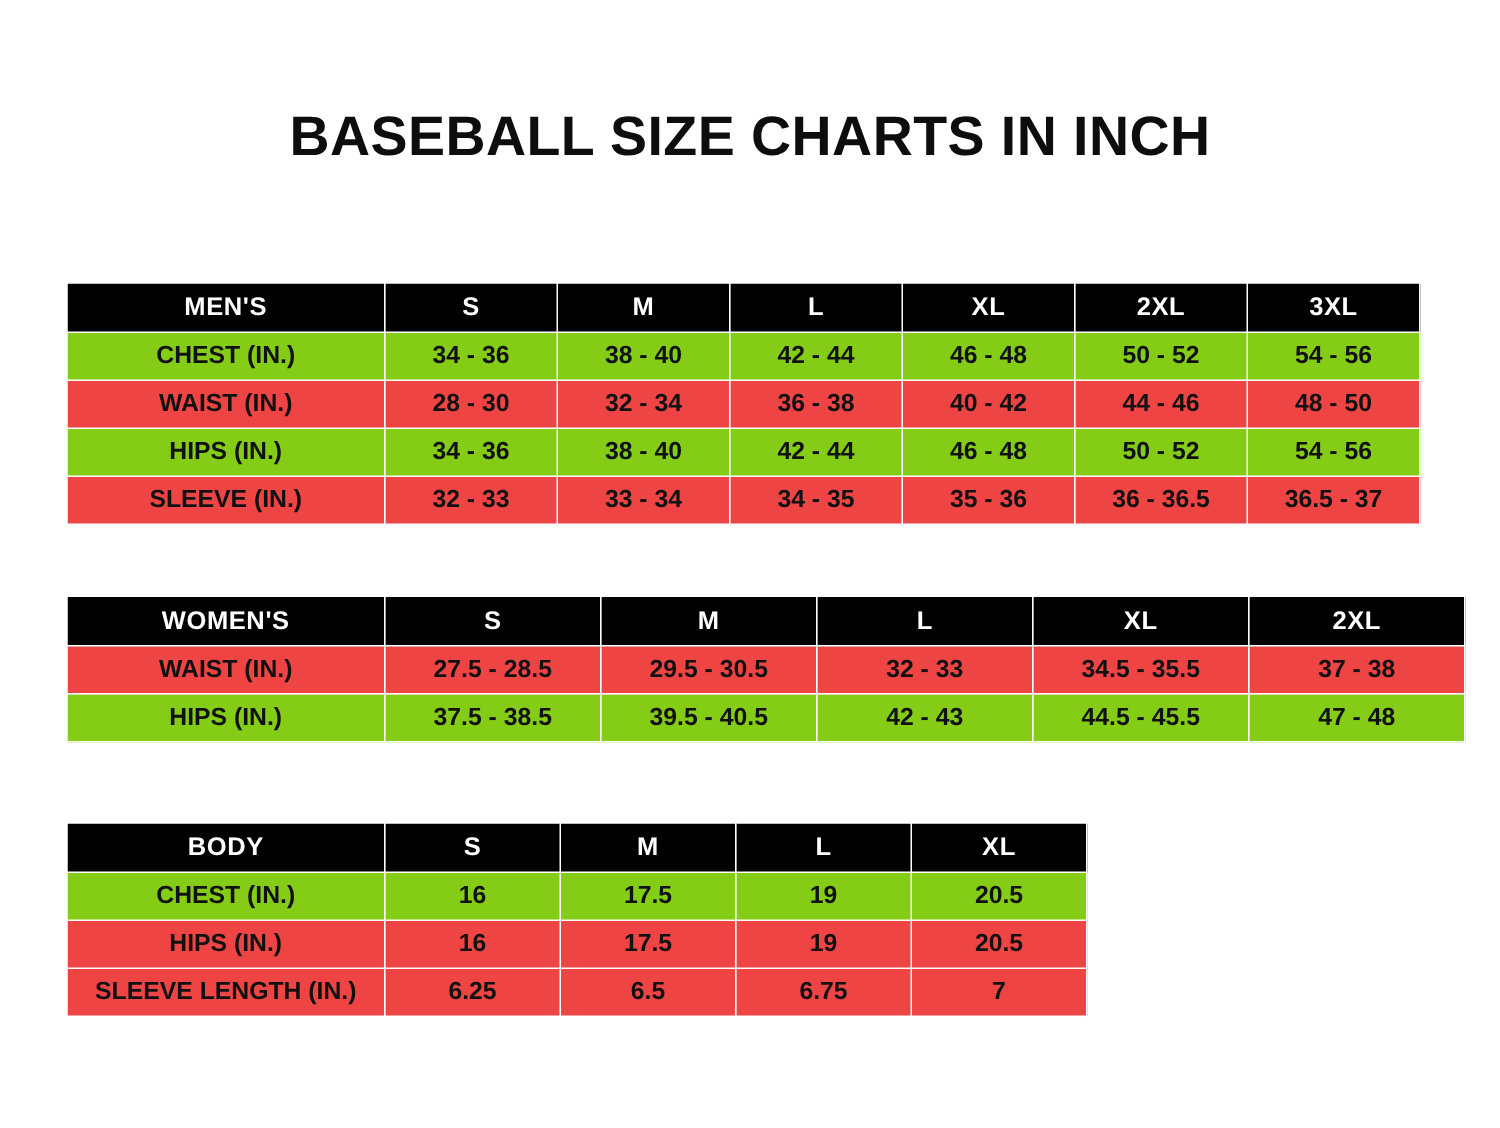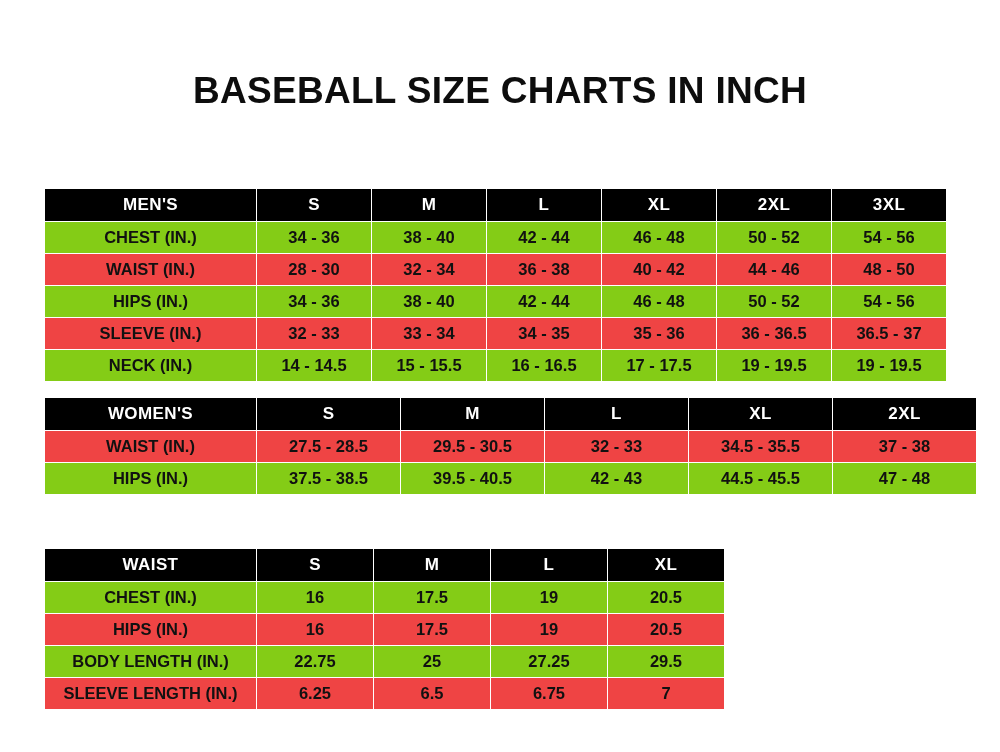--- a/index.html
+++ b/index.html
@@ -152,29 +152,20 @@
       </tr>
       <tr class="row-odd">
         <td class="lbl">SLEEVE (IN.)</td>
         <td>32 - 33</td>
         <td>33 - 34</td>
         <td>34 - 35</td>
         <td>35 - 36</td>
         <td>36 - 36.5</td>
         <td>36.5 - 37</td>
       </tr>
-      <tr class="row-even">
-        <td class="lbl">NECK (IN.)</td>
-        <td>14 - 14.5</td>
-        <td>15 - 15.5</td>
-        <td>16 - 16.5</td>
-        <td>17 - 17.5</td>
-        <td>19 - 19.5</td>
-        <td>19 - 19.5</td>
-      </tr>
     </tbody>
   </table>
 
   <table class="table-block" id="womens-table">
     <colgroup>
       <col class="c0">
         <col class="cx">
         <col class="cx">
         <col class="cx">
         <col class="cx">
@@ -213,21 +204,21 @@
   <table class="table-block" id="youth-table">
     <colgroup>
       <col class="c0">
         <col class="cx">
         <col class="cx">
         <col class="cx">
         <col class="cx">
     </colgroup>
     <thead>
       <tr class="hdr-row">
-        <th>WAIST</th>
+        <th>BODY</th>
         <th>S</th>
         <th>M</th>
         <th>L</th>
         <th>XL</th>
       </tr>
     </thead>
     <tbody>
       <tr class="row-even">
         <td class="lbl">CHEST (IN.)</td>
         <td>16</td>
@@ -235,27 +226,20 @@
         <td>19</td>
         <td>20.5</td>
       </tr>
       <tr class="row-odd">
         <td class="lbl">HIPS (IN.)</td>
         <td>16</td>
         <td>17.5</td>
         <td>19</td>
         <td>20.5</td>
       </tr>
-      <tr class="row-even">
-        <td class="lbl">BODY LENGTH (IN.)</td>
-        <td>22.75</td>
-        <td>25</td>
-        <td>27.25</td>
-        <td>29.5</td>
-      </tr>
       <tr class="row-odd">
         <td class="lbl">SLEEVE LENGTH (IN.)</td>
         <td>6.25</td>
         <td>6.5</td>
         <td>6.75</td>
         <td>7</td>
       </tr>
     </tbody>
   </table>
 

